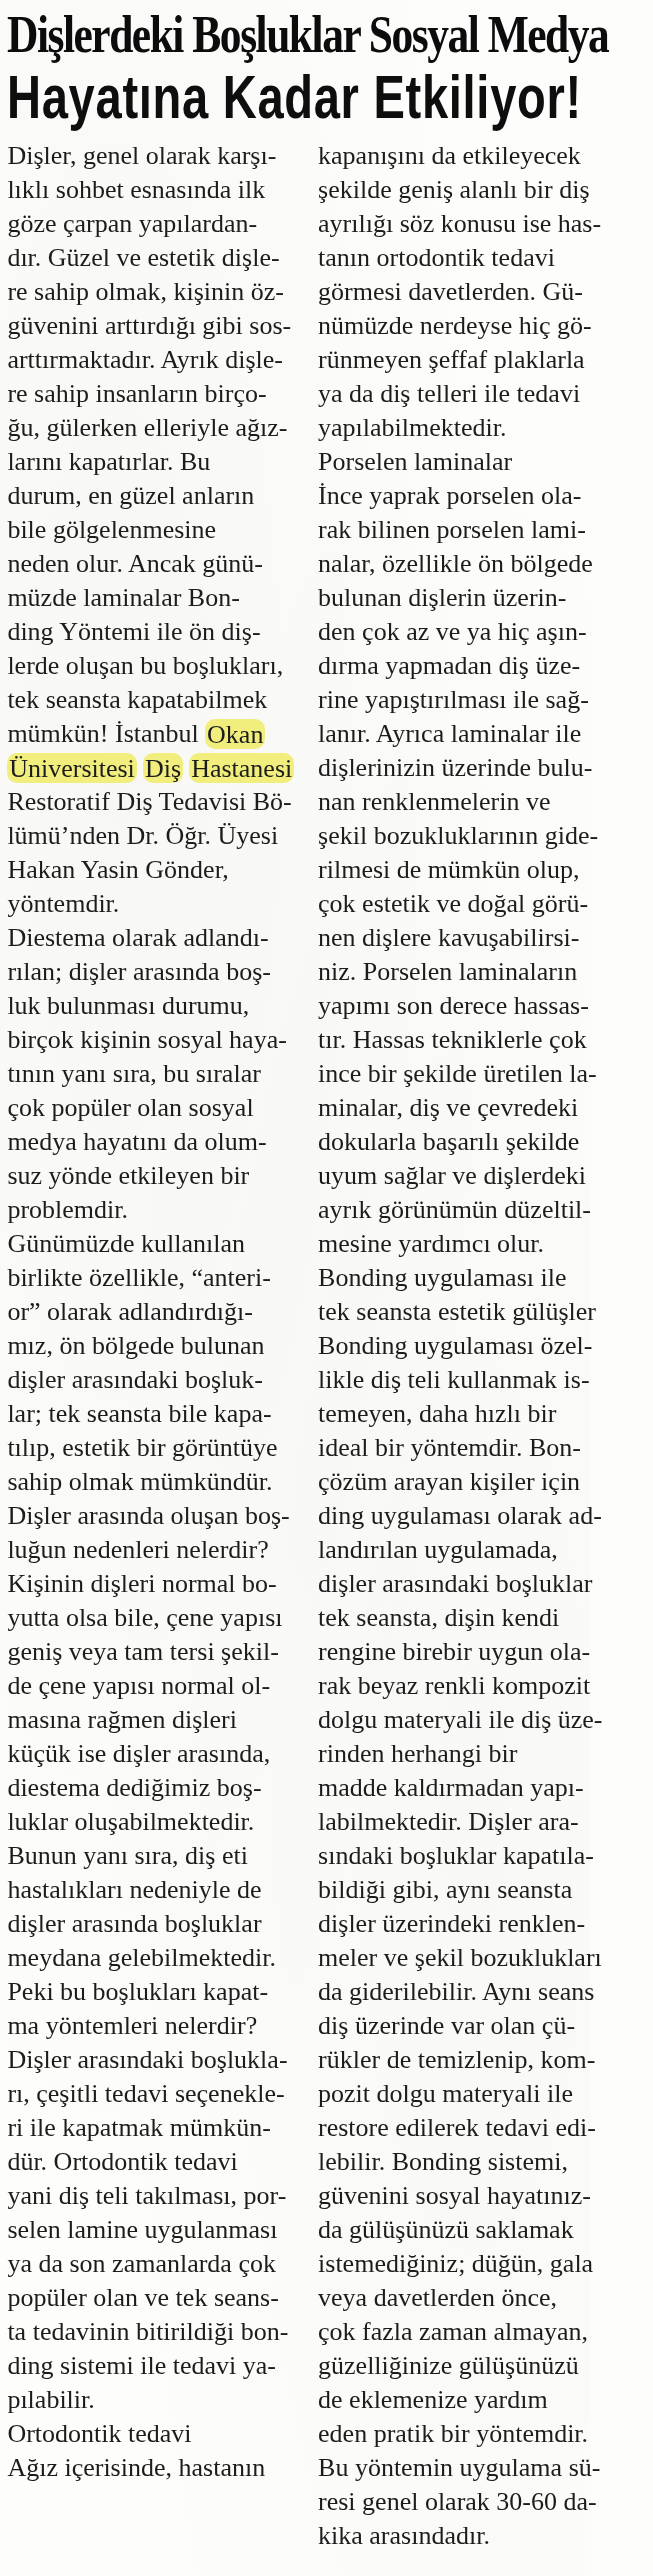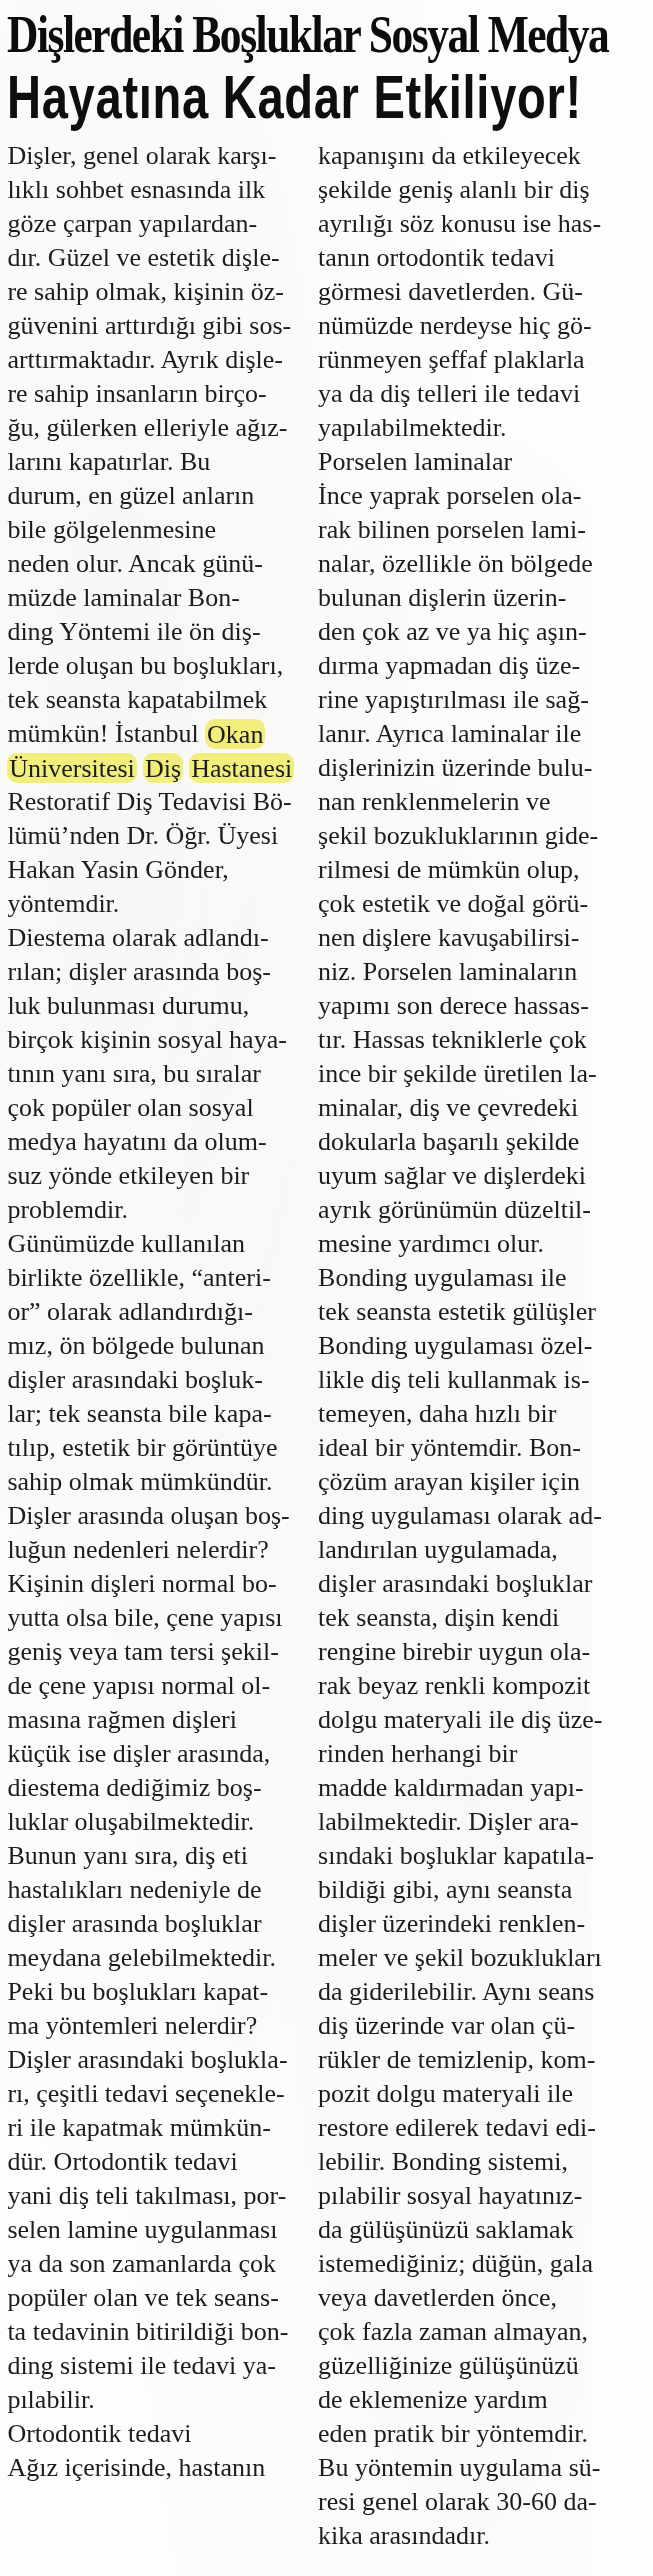--- a/index.html
+++ b/index.html
@@ -198,21 +198,21 @@
         <div class="line">sındaki boşluklar kapatıla-</div>
         <div class="line">bildiği gibi, aynı seansta</div>
         <div class="line">dişler üzerindeki renklen-</div>
         <div class="line">meler ve şekil bozuklukları</div>
         <div class="line">da giderilebilir. Aynı seans</div>
         <div class="line">diş üzerinde var olan çü-</div>
         <div class="line">rükler de temizlenip, kom-</div>
         <div class="line">pozit dolgu materyali ile</div>
         <div class="line">restore edilerek tedavi edi-</div>
         <div class="line">lebilir. Bonding sistemi,</div>
-        <div class="line">pılabilir sosyal hayatınız-</div>
+        <div class="line">güvenini sosyal hayatınız-</div>
         <div class="line">da gülüşünüzü saklamak</div>
         <div class="line">istemediğiniz; düğün, gala</div>
         <div class="line">veya davetlerden önce,</div>
         <div class="line">çok fazla zaman almayan,</div>
         <div class="line">güzelliğinize gülüşünüzü</div>
         <div class="line">de eklemenize yardım</div>
         <div class="line">eden pratik bir yöntemdir.</div>
         <div class="line">Bu yöntemin uygulama sü-</div>
         <div class="line">resi genel olarak 30-60 da-</div>
         <div class="line">kika arasındadır.</div>

